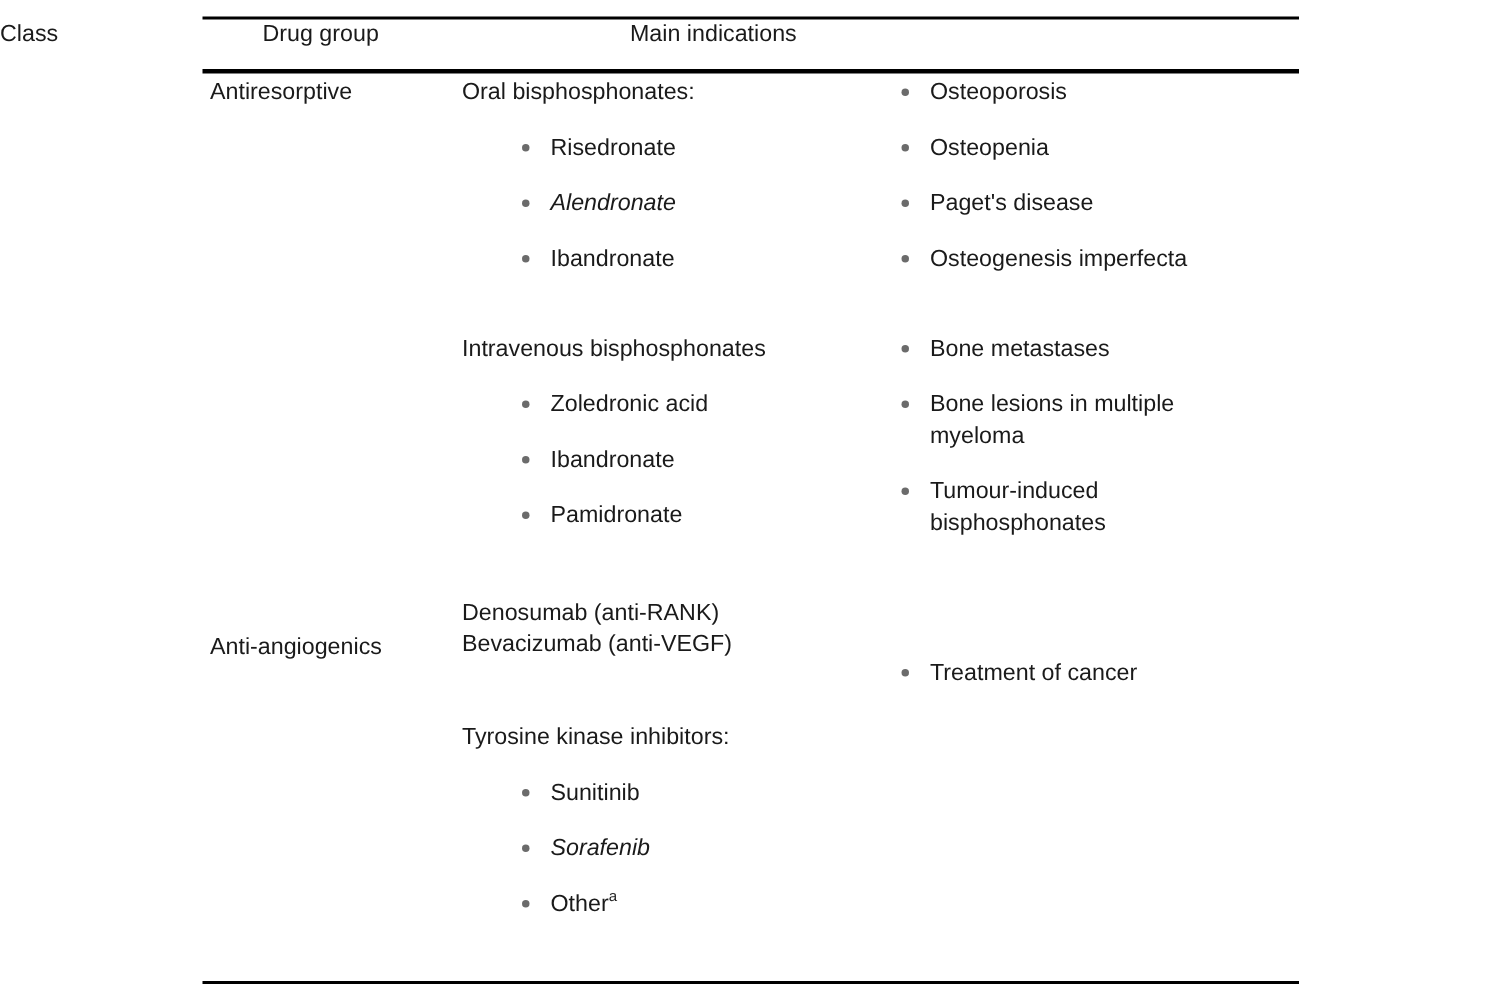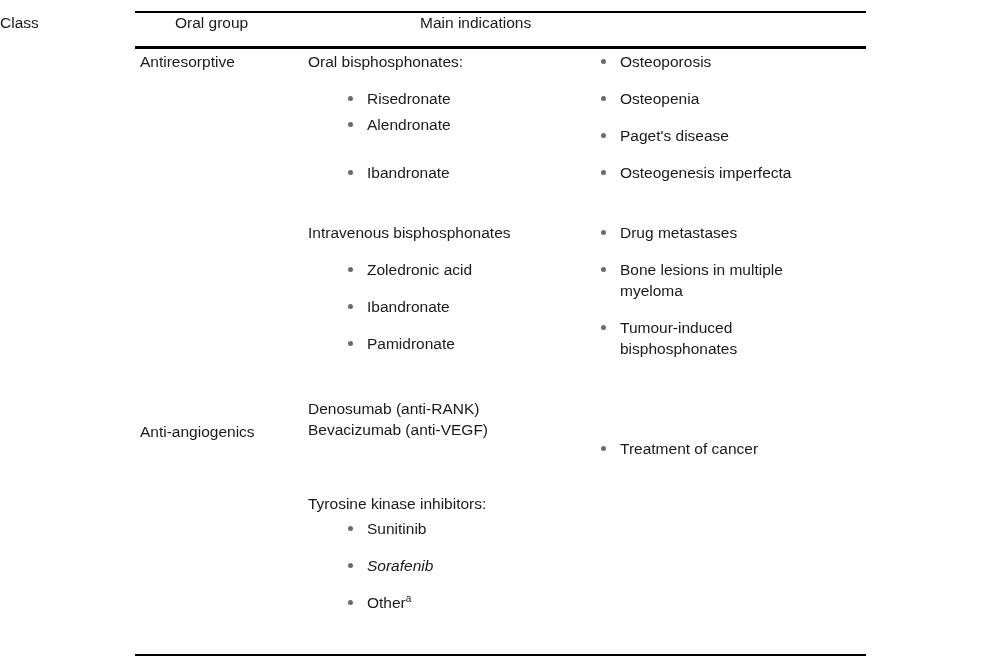--- a/index.html
+++ b/index.html
@@ -104,36 +104,36 @@
   <table class="tbl">
     <colgroup>
       <col class="col-class">
         <col class="col-drug">
         <col class="col-ind">
         <col>
     </colgroup>
     <tbody>
         <tr class="head-row">
       <td class="c1"><span class="head-cell">Class</span></td>
-      <td class="c2"><span class="head-cell">Oral group</span></td>
+      <td class="c2"><span class="head-cell">Drug group</span></td>
       <td class="c3"><span class="head-cell">Main indications</span></td>
       <td></td>
     </tr>
   </tbody>
     </table>
 
   <div class="blk" style="left:140px; top:51px;">Antiresorptive</div>
 
   <div class="blk" style="left:308px; top:51px;">Oral bisphosphonates:</div>
 
   <div class="bullet-row" style="left:348px; top:88px;">
     <span class="dot"></span>
     <span class="btxt">Risedronate</span>
   </div>
-  <div class="bullet-row" style="left:348px; top:114px;">
+  <div class="bullet-row" style="left:348px; top:125px;font-style:italic;">
     <span class="dot"></span>
     <span class="btxt">Alendronate</span>
   </div>
   <div class="bullet-row" style="left:348px; top:162px;">
     <span class="dot"></span>
     <span class="btxt">Ibandronate</span>
   </div>
 
   <div class="bullet-row" style="left:601px; top:51px;">
     <span class="dot"></span>
@@ -162,42 +162,42 @@
     <span class="dot"></span>
     <span class="btxt">Ibandronate</span>
   </div>
   <div class="bullet-row" style="left:348px; top:333px;">
     <span class="dot"></span>
     <span class="btxt">Pamidronate</span>
   </div>
 
   <div class="bullet-row" style="left:601px; top:222px; width:200px;">
     <span class="dot"></span>
-    <span class="btxt">Drug metastases</span>
+    <span class="btxt">Bone metastases</span>
   </div>
   <div class="bullet-row" style="left:601px; top:259px; width:195px;">
     <span class="dot"></span>
     <span class="btxt">Bone lesions in multiple myeloma</span>
   </div>
   <div class="bullet-row" style="left:601px; top:317px; width:150px;">
     <span class="dot"></span>
     <span class="btxt">Tumour-induced bisphosphonates</span>
   </div>
 
   <div class="blk" style="left:140px; top:421px;">Anti-angiogenics</div>
 
   <div class="blk" style="left:308px; top:398px;">Denosumab (anti-RANK)
 Bevacizumab (anti-VEGF)</div>
 
   <div class="bullet-row" style="left:601px; top:398px;margin-top:40px;">
     <span class="dot"></span>
     <span class="btxt">Treatment of cancer</span>
   </div>
 
-  <div class="blk" style="left:308px; top:493px;text-align:center;">Tyrosine kinase inhibitors:</div>
+  <div class="blk" style="left:308px; top:481px;text-align:center;">Tyrosine kinase inhibitors:</div>
 
   <div class="bullet-row" style="left:348px; top:518px;">
     <span class="dot"></span>
     <span class="btxt">Sunitinib</span>
   </div>
   <div class="bullet-row" style="left:348px; top:555px;font-style:italic;">
     <span class="dot"></span>
     <span class="btxt">Sorafenib</span>
   </div>
   <div class="bullet-row" style="left:348px; top:592px;">

